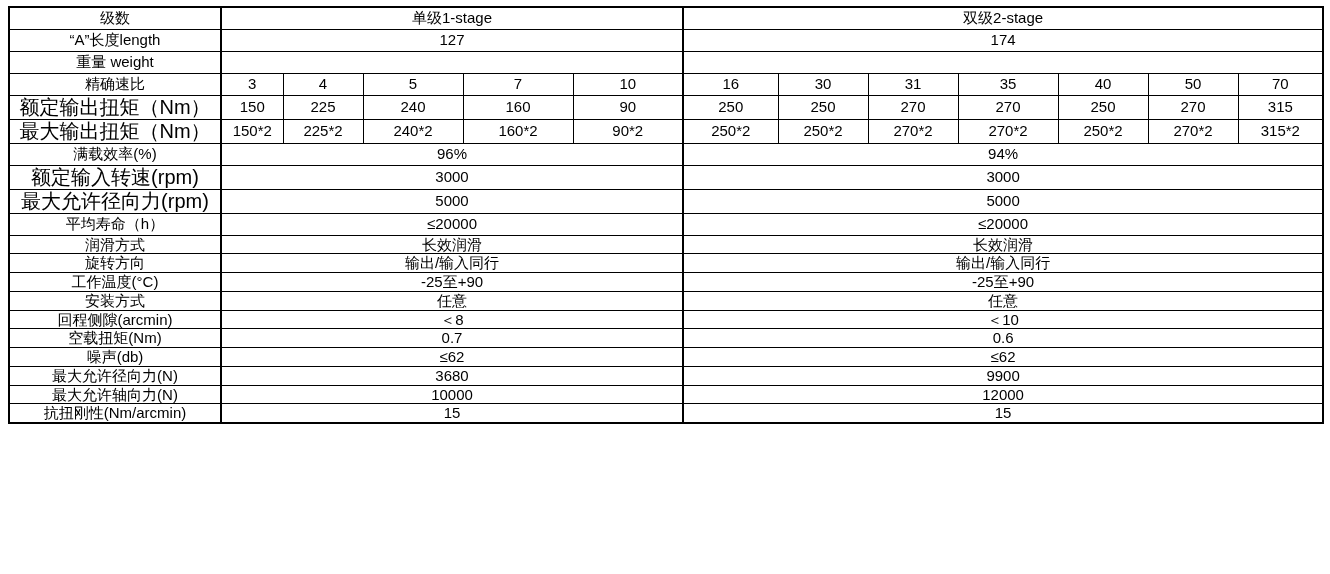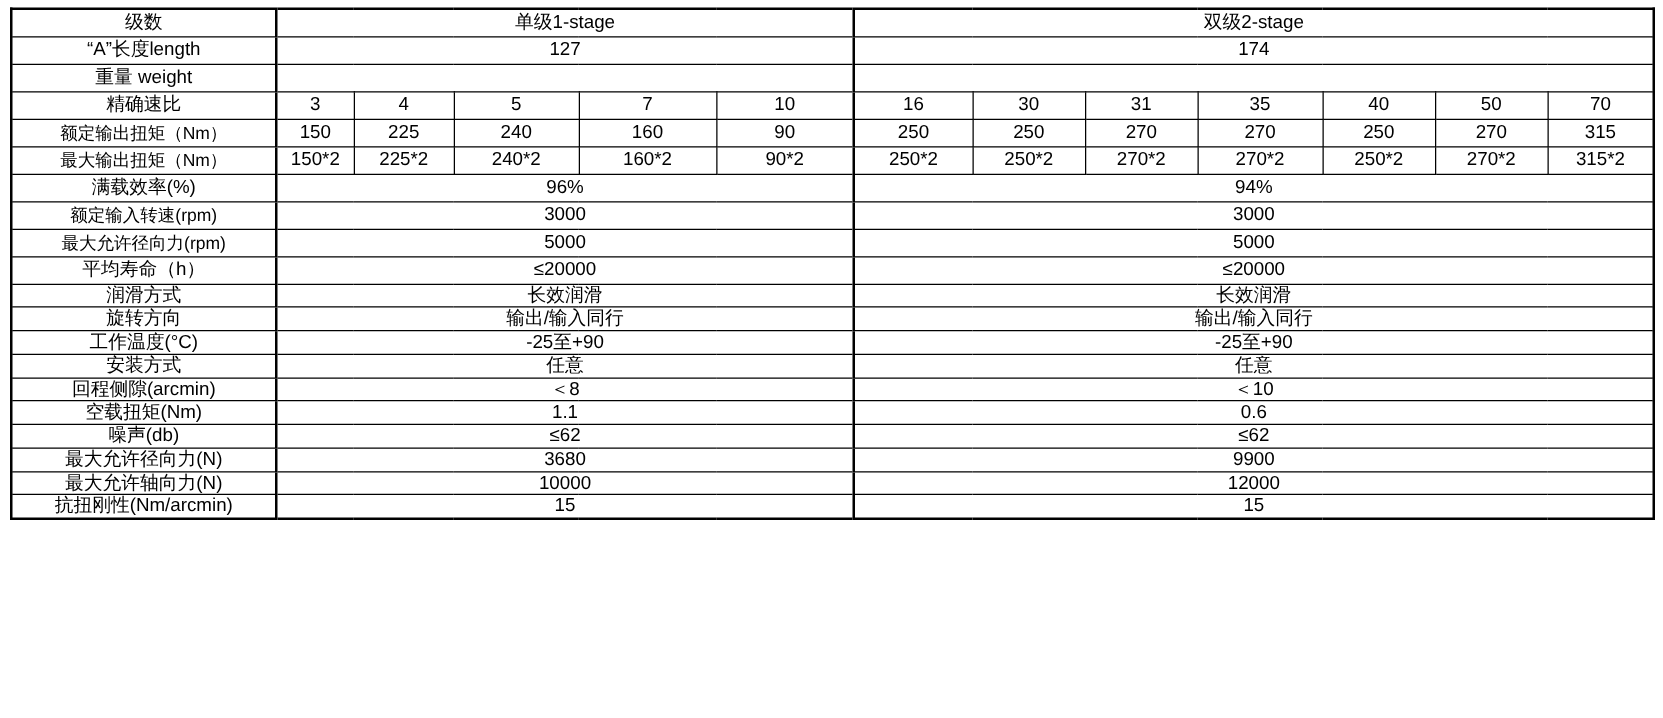--- a/index.html
+++ b/index.html
@@ -31,21 +31,21 @@
     font-size: 15px;
     line-height: 1.05;
     white-space: nowrap;
     overflow: hidden;
   }
   td.label {
     width: 212px;
     font-size: 15px;
   }
   td.label.small {
-    font-size: 14px;
+    font-size: 20px;
     margin-top: 36px;
   }
   td.num {
     font-size: 14px;
   }
   .row-h {
     height: 22px;
   }
   .colgroup-border-left {
     border-left: 2px solid #000 !important;
@@ -172,21 +172,21 @@
       <td colspan="5" class="colgroup-border-left">任意</td>
       <td colspan="7" class="colgroup-border-left">任意</td>
     </tr>
     <tr class="tall">
       <td class="label">回程侧隙(arcmin)</td>
       <td colspan="5" class="colgroup-border-left">＜8</td>
       <td colspan="7" class="colgroup-border-left">＜10</td>
     </tr>
     <tr class="tall">
       <td class="label">空载扭矩(Nm)</td>
-      <td colspan="5" class="colgroup-border-left">1.1</td>
+      <td colspan="5" class="colgroup-border-left">0.7</td>
       <td colspan="7" class="colgroup-border-left">0.6</td>
     </tr>
     <tr class="tall">
       <td class="label">噪声(db)</td>
       <td colspan="5" class="colgroup-border-left">≤62</td>
       <td colspan="7" class="colgroup-border-left">≤62</td>
     </tr>
     <tr class="tall">
       <td class="label">最大允许径向力(N)</td>
       <td colspan="5" class="colgroup-border-left">3680</td>

